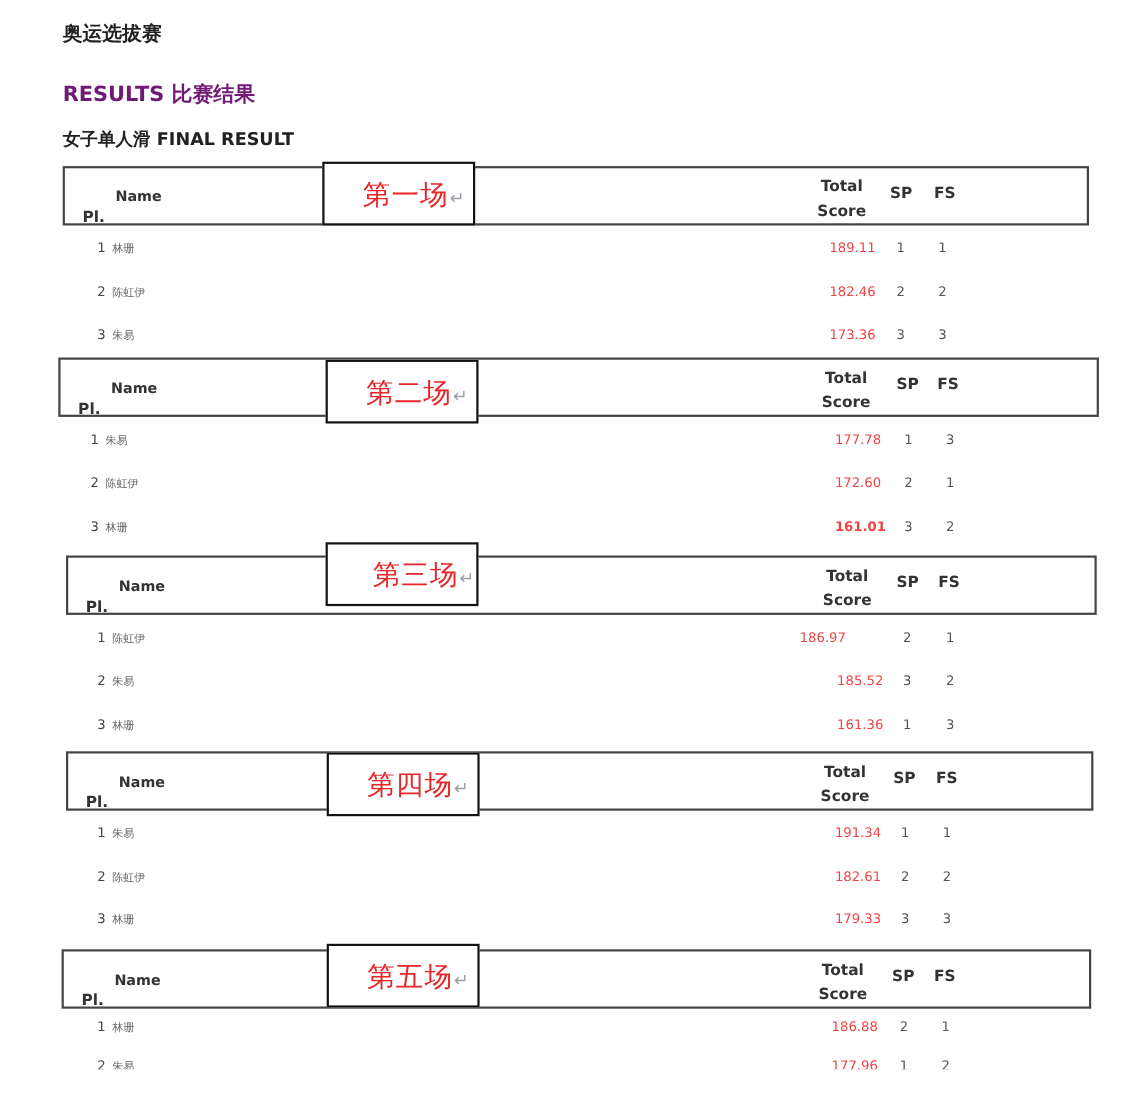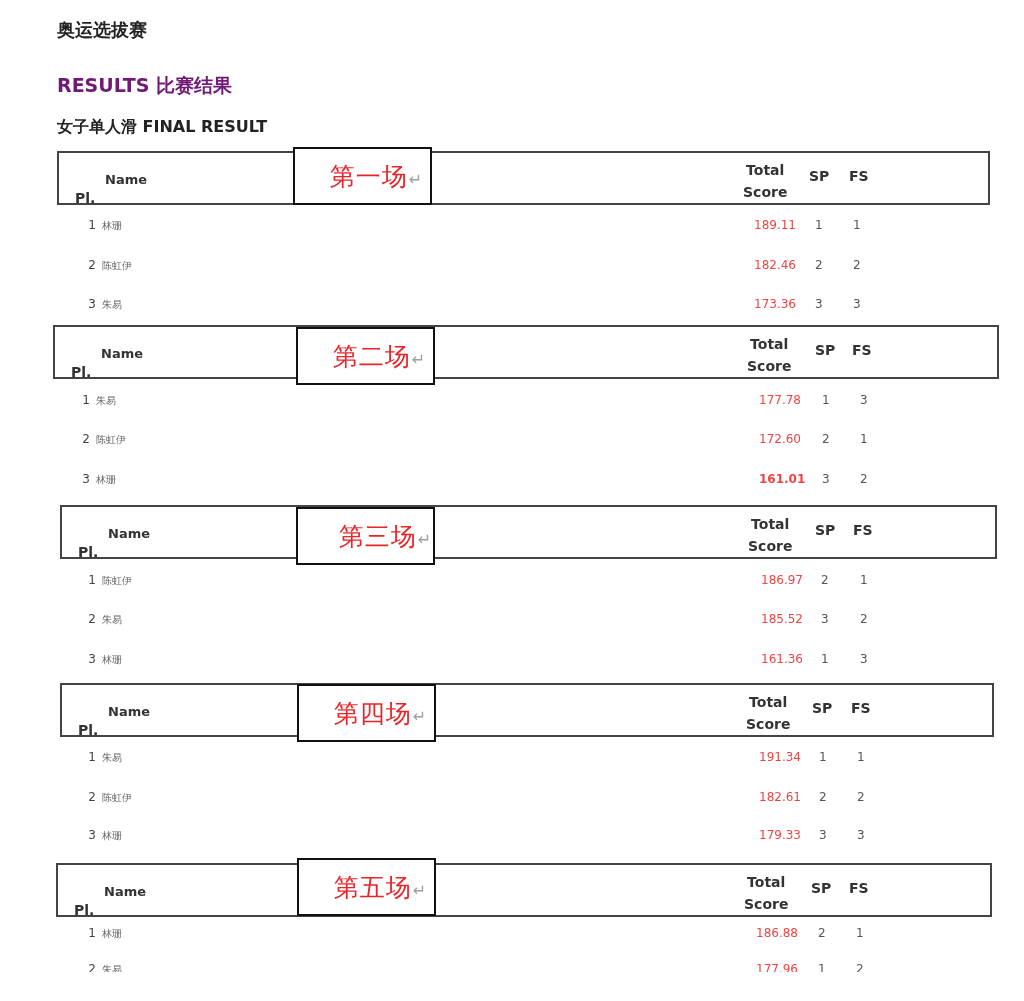--- a/index.html
+++ b/index.html
@@ -107,28 +107,28 @@
   <span class="fsv" style="left:782px;">2</span>
 </div>
 
 <div class="hdr" style="left:60px; top:505px; width:937px;">
   <span class="pl">Pl.</span>
   <span class="nm">Name</span>
   <span class="ts" style="left:686px;"><span>Total</span><br><span>Score</span></span>
   <span class="sp" style="left:753px;">SP</span>
   <span class="fs" style="left:791px;">FS</span>
 </div>
-<div class="game-tag" style="left:296px; top:507px;padding-left:12px;">
+<div class="game-tag" style="left:296px; top:493px;padding-left:12px;">
   <span class="lbl">第三场</span>
     <span class="ret">↵</span>
 </div>
 <div class="row" style="left:84px; top:573px; width:820px;">
   <span class="rk">1</span>
   <span class="nmv">陈虹伊</span>
-  <span class="tot" style="left:677px;">186.97</span>
+  <span class="tot" style="left:643px;">186.97</span>
 
   <span class="spv" style="left:737px;">2</span>
   <span class="fsv" style="left:776px;">1</span>
 </div>
 <div class="row" style="left:84px; top:612px; width:820px;">
   <span class="rk">2</span>
   <span class="nmv">朱易</span>
   <span class="tot" style="left:677px;">185.52</span>
   <span class="spv" style="left:737px;">3</span>
   <span class="fsv" style="left:776px;">2</span>

